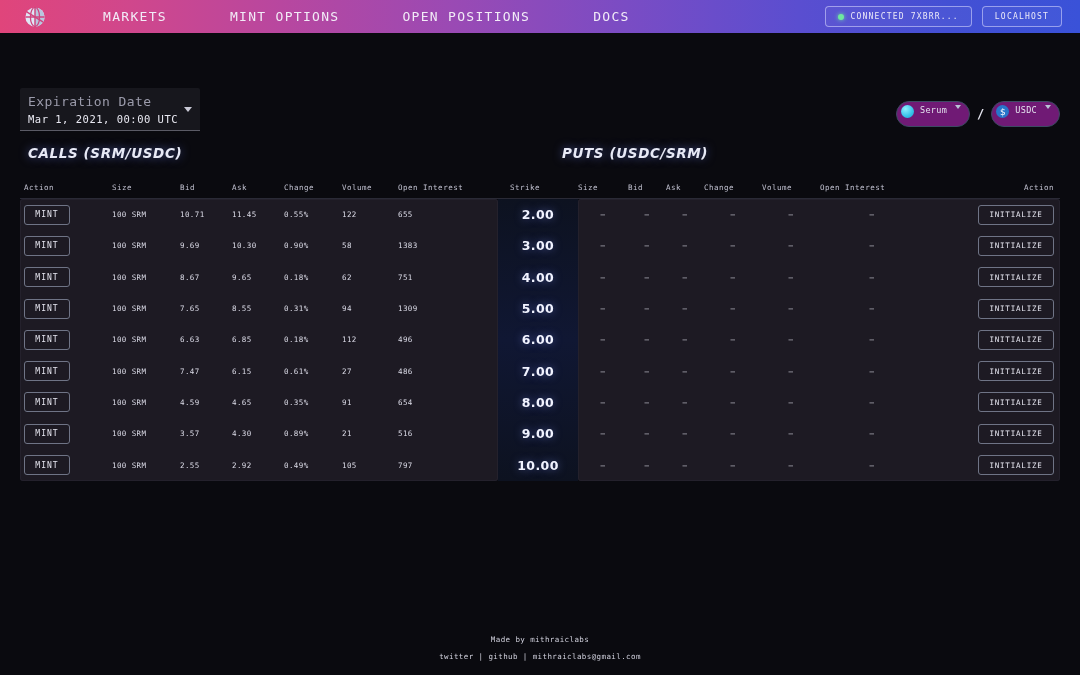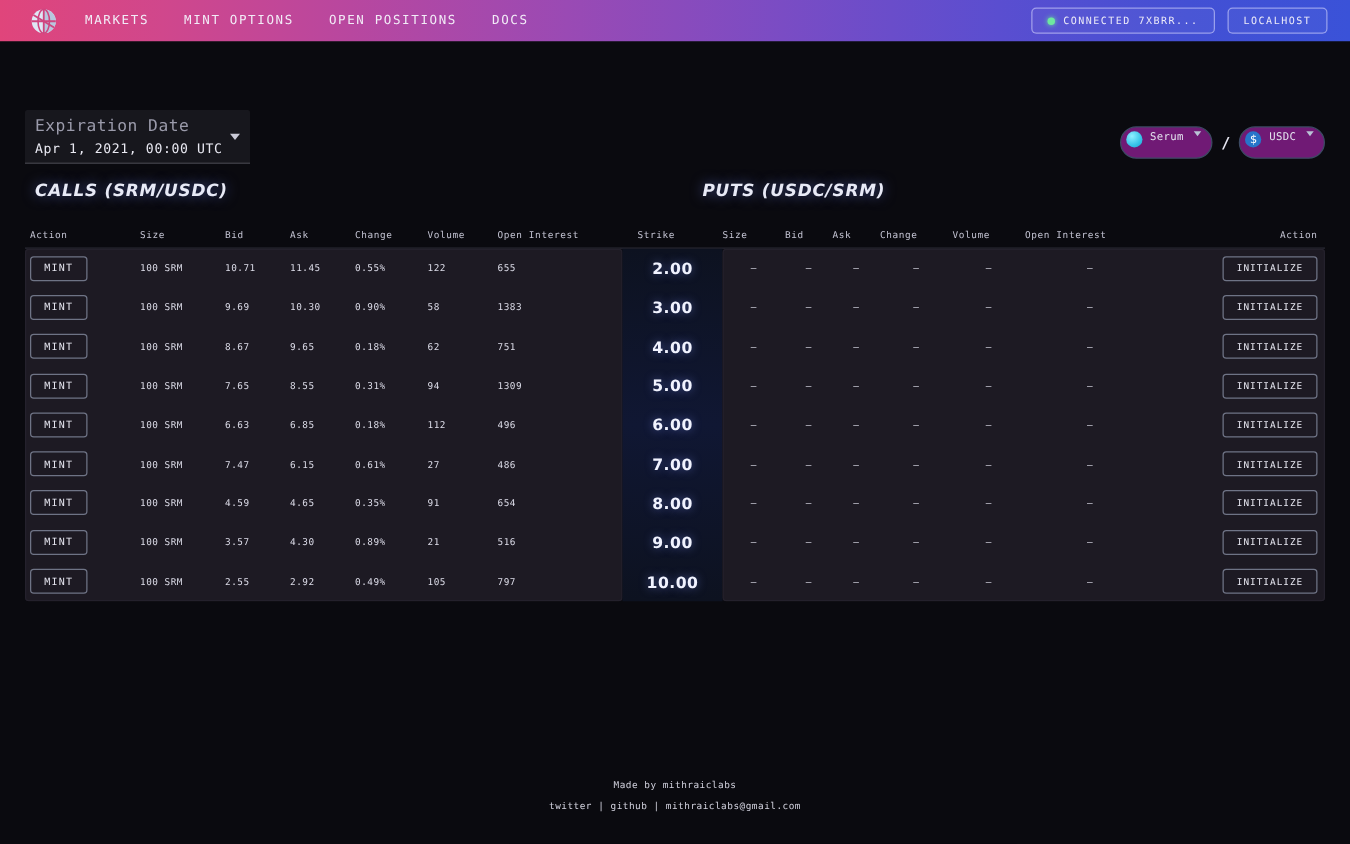--- a/index.html
+++ b/index.html
@@ -42,26 +42,27 @@
     justify-content: center;
   }
 
   .nav-links {
     display: flex;
     align-items: center;
     gap: 28px;
   }
 
   .nav-link {
-    font-size: 10px;
+    font-size: 13px;
     letter-spacing: 1.3px;
     color: #f2ecf7;
     text-decoration: none;
     white-space: nowrap;
     font-family: "DejaVu Sans Mono", monospace;
+    margin-left: 35px;
   }
 
   .nav-right {
     margin-left: auto;
     display: flex;
     align-items: center;
     gap: 10px;
     padding-right: 4px;
   }
 
@@ -305,21 +306,21 @@
     letter-spacing: 0.8px;
     color: #e6e6f0;
     background: transparent;
     font-family: "DejaVu Sans Mono", monospace;
     cursor: pointer;
   }
 
   
   .footer {
     position: absolute;
-    bottom: 22px;
+    bottom: 10px;
     left: 0; right: 0;
     text-align: center;
     font-size: 7.5px;
     color: #d2d2de;
     letter-spacing: 0.4px;
     line-height: 17px;
   }
   .footer a { color: #d2d2de; text-decoration: none; }
 </style>
 </head>
@@ -352,21 +353,21 @@
       <span>LOCALHOST</span>
     </div>
   </div>
 </div>
 
 <div class="page">
 
   <div class="controls-row">
     <div class="expiry-select">
       <div class="expiry-label">Expiration Date</div>
-      <div class="expiry-value">Apr 1, 2021, 00:00 UTC</div>
+      <div class="expiry-value">Mar 1, 2021, 00:00 UTC</div>
       <span class="caret"></span>
     </div>
 
     <div class="market-pair">
       <div class="asset-pill">
         <span class="asset-icon icon-srm"></span>
         <span class="asset-name">Serum</span>
         <span class="chev"></span>
       </div>
       <span class="pair-slash">/</span>

